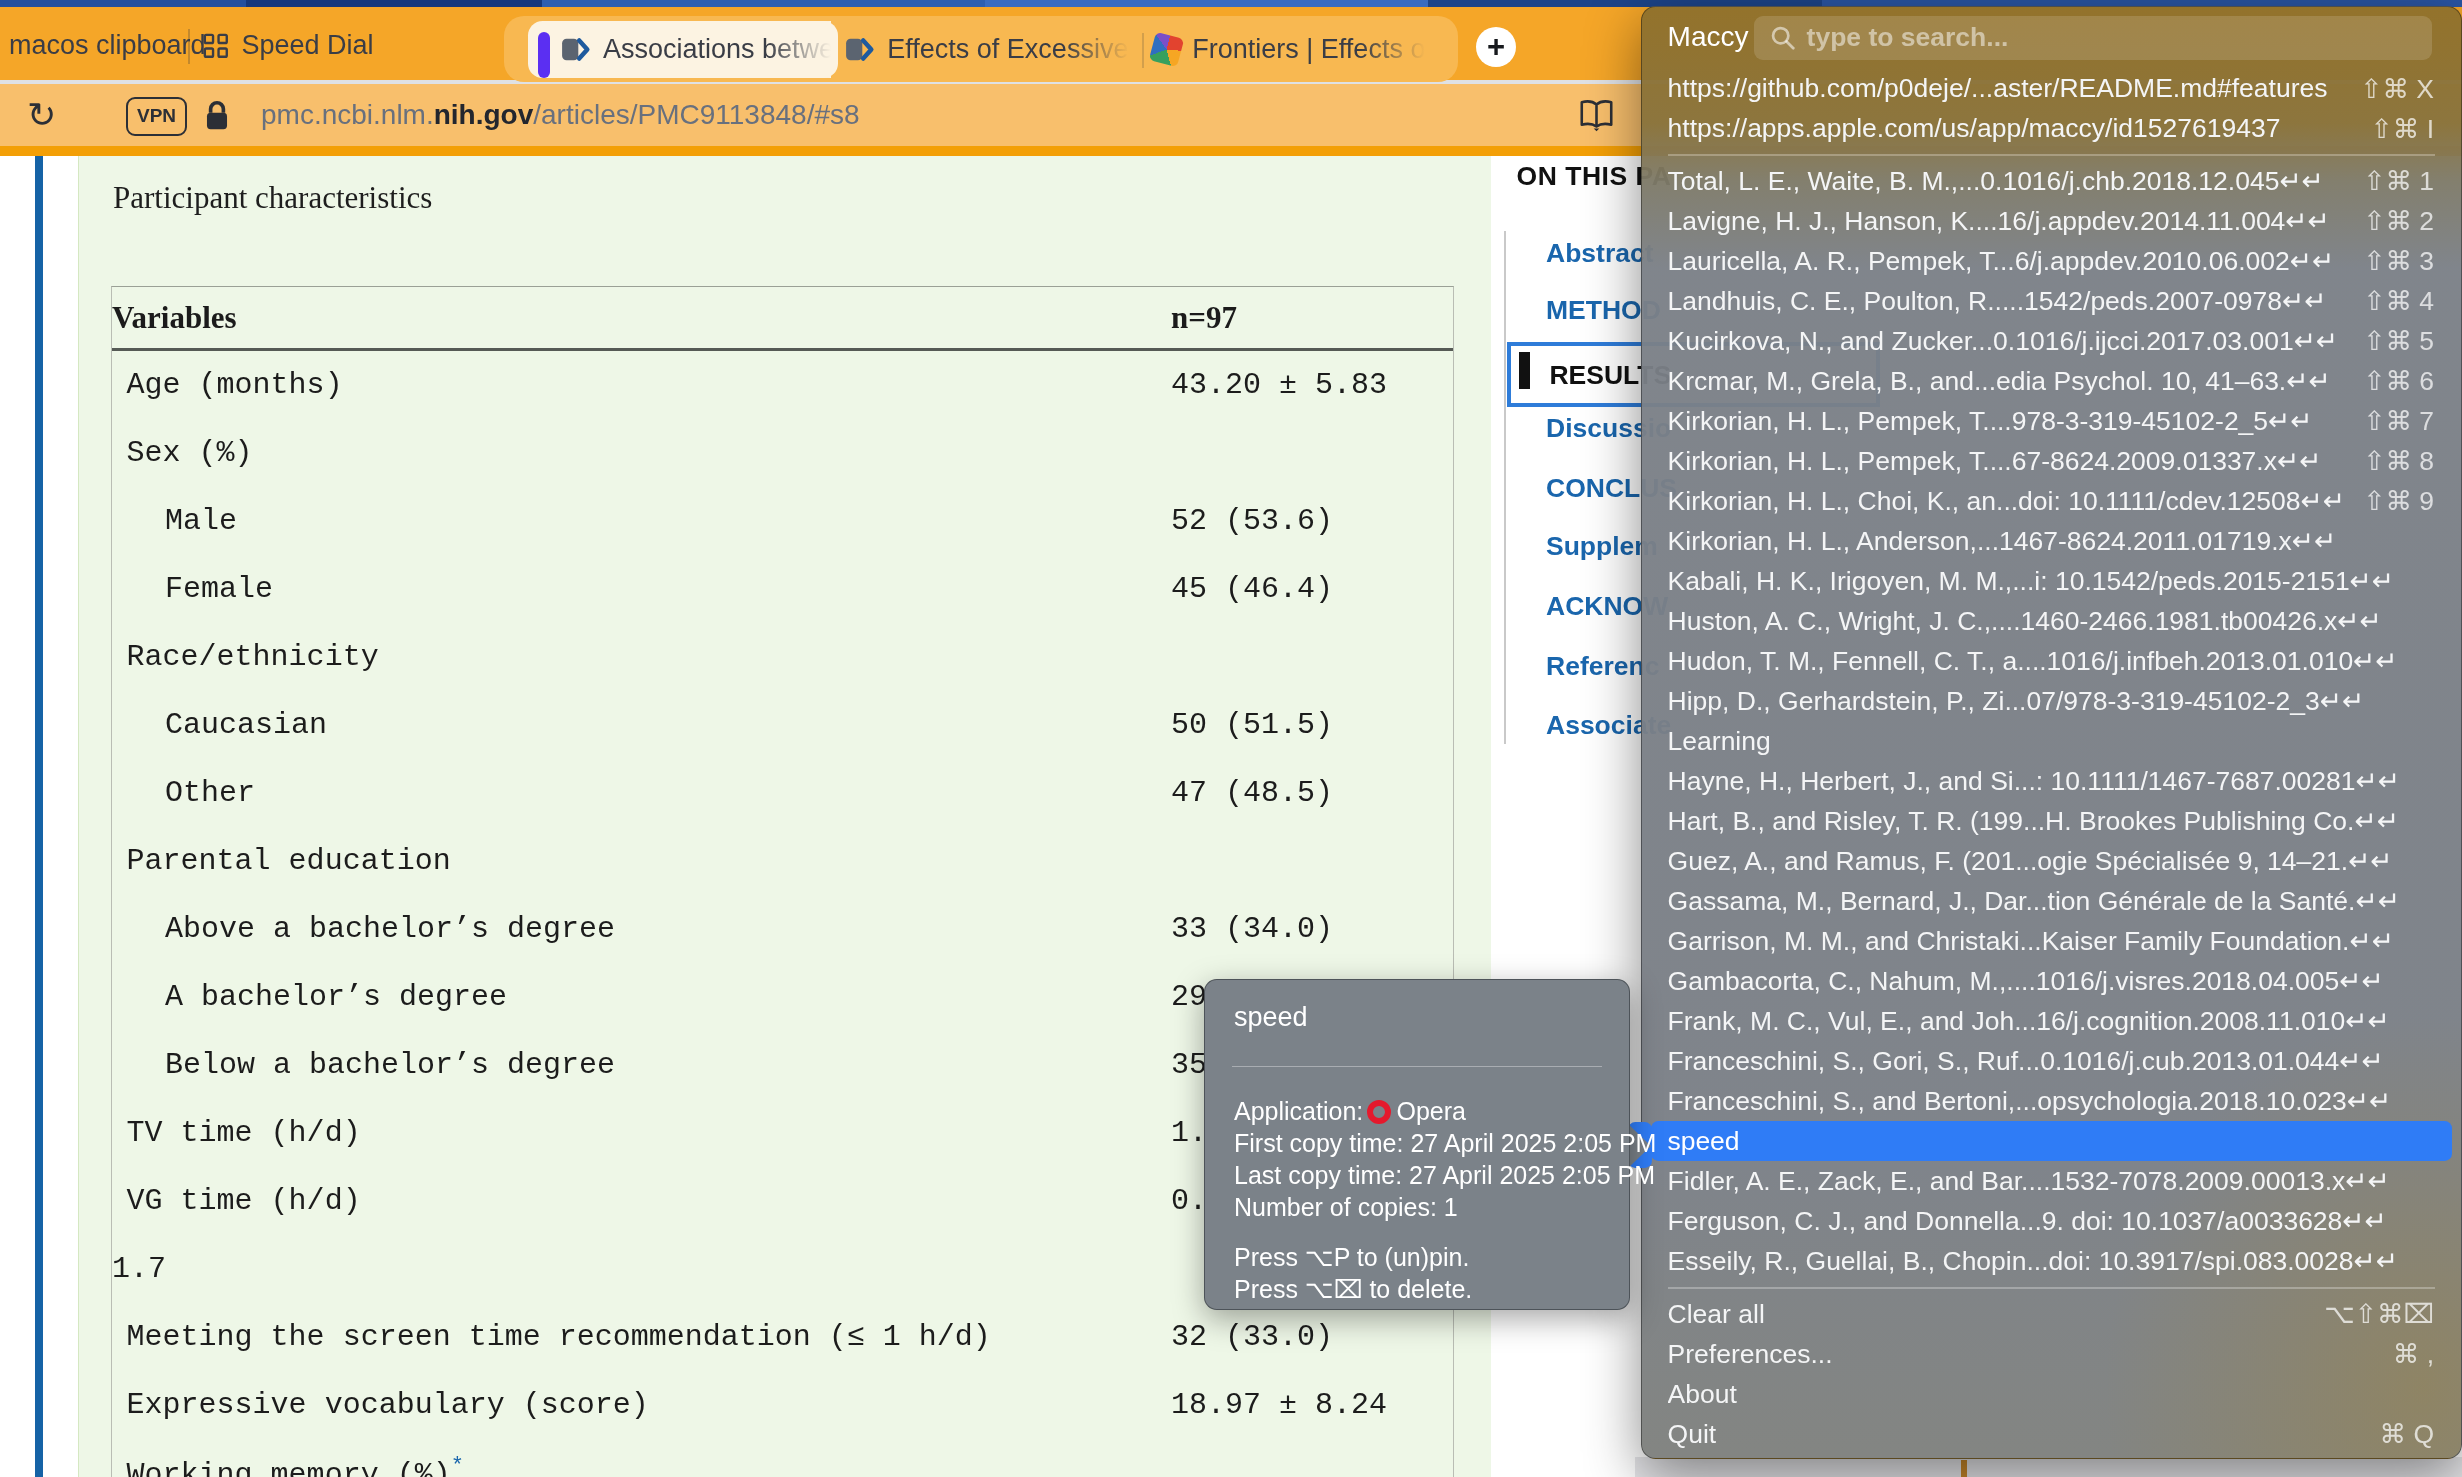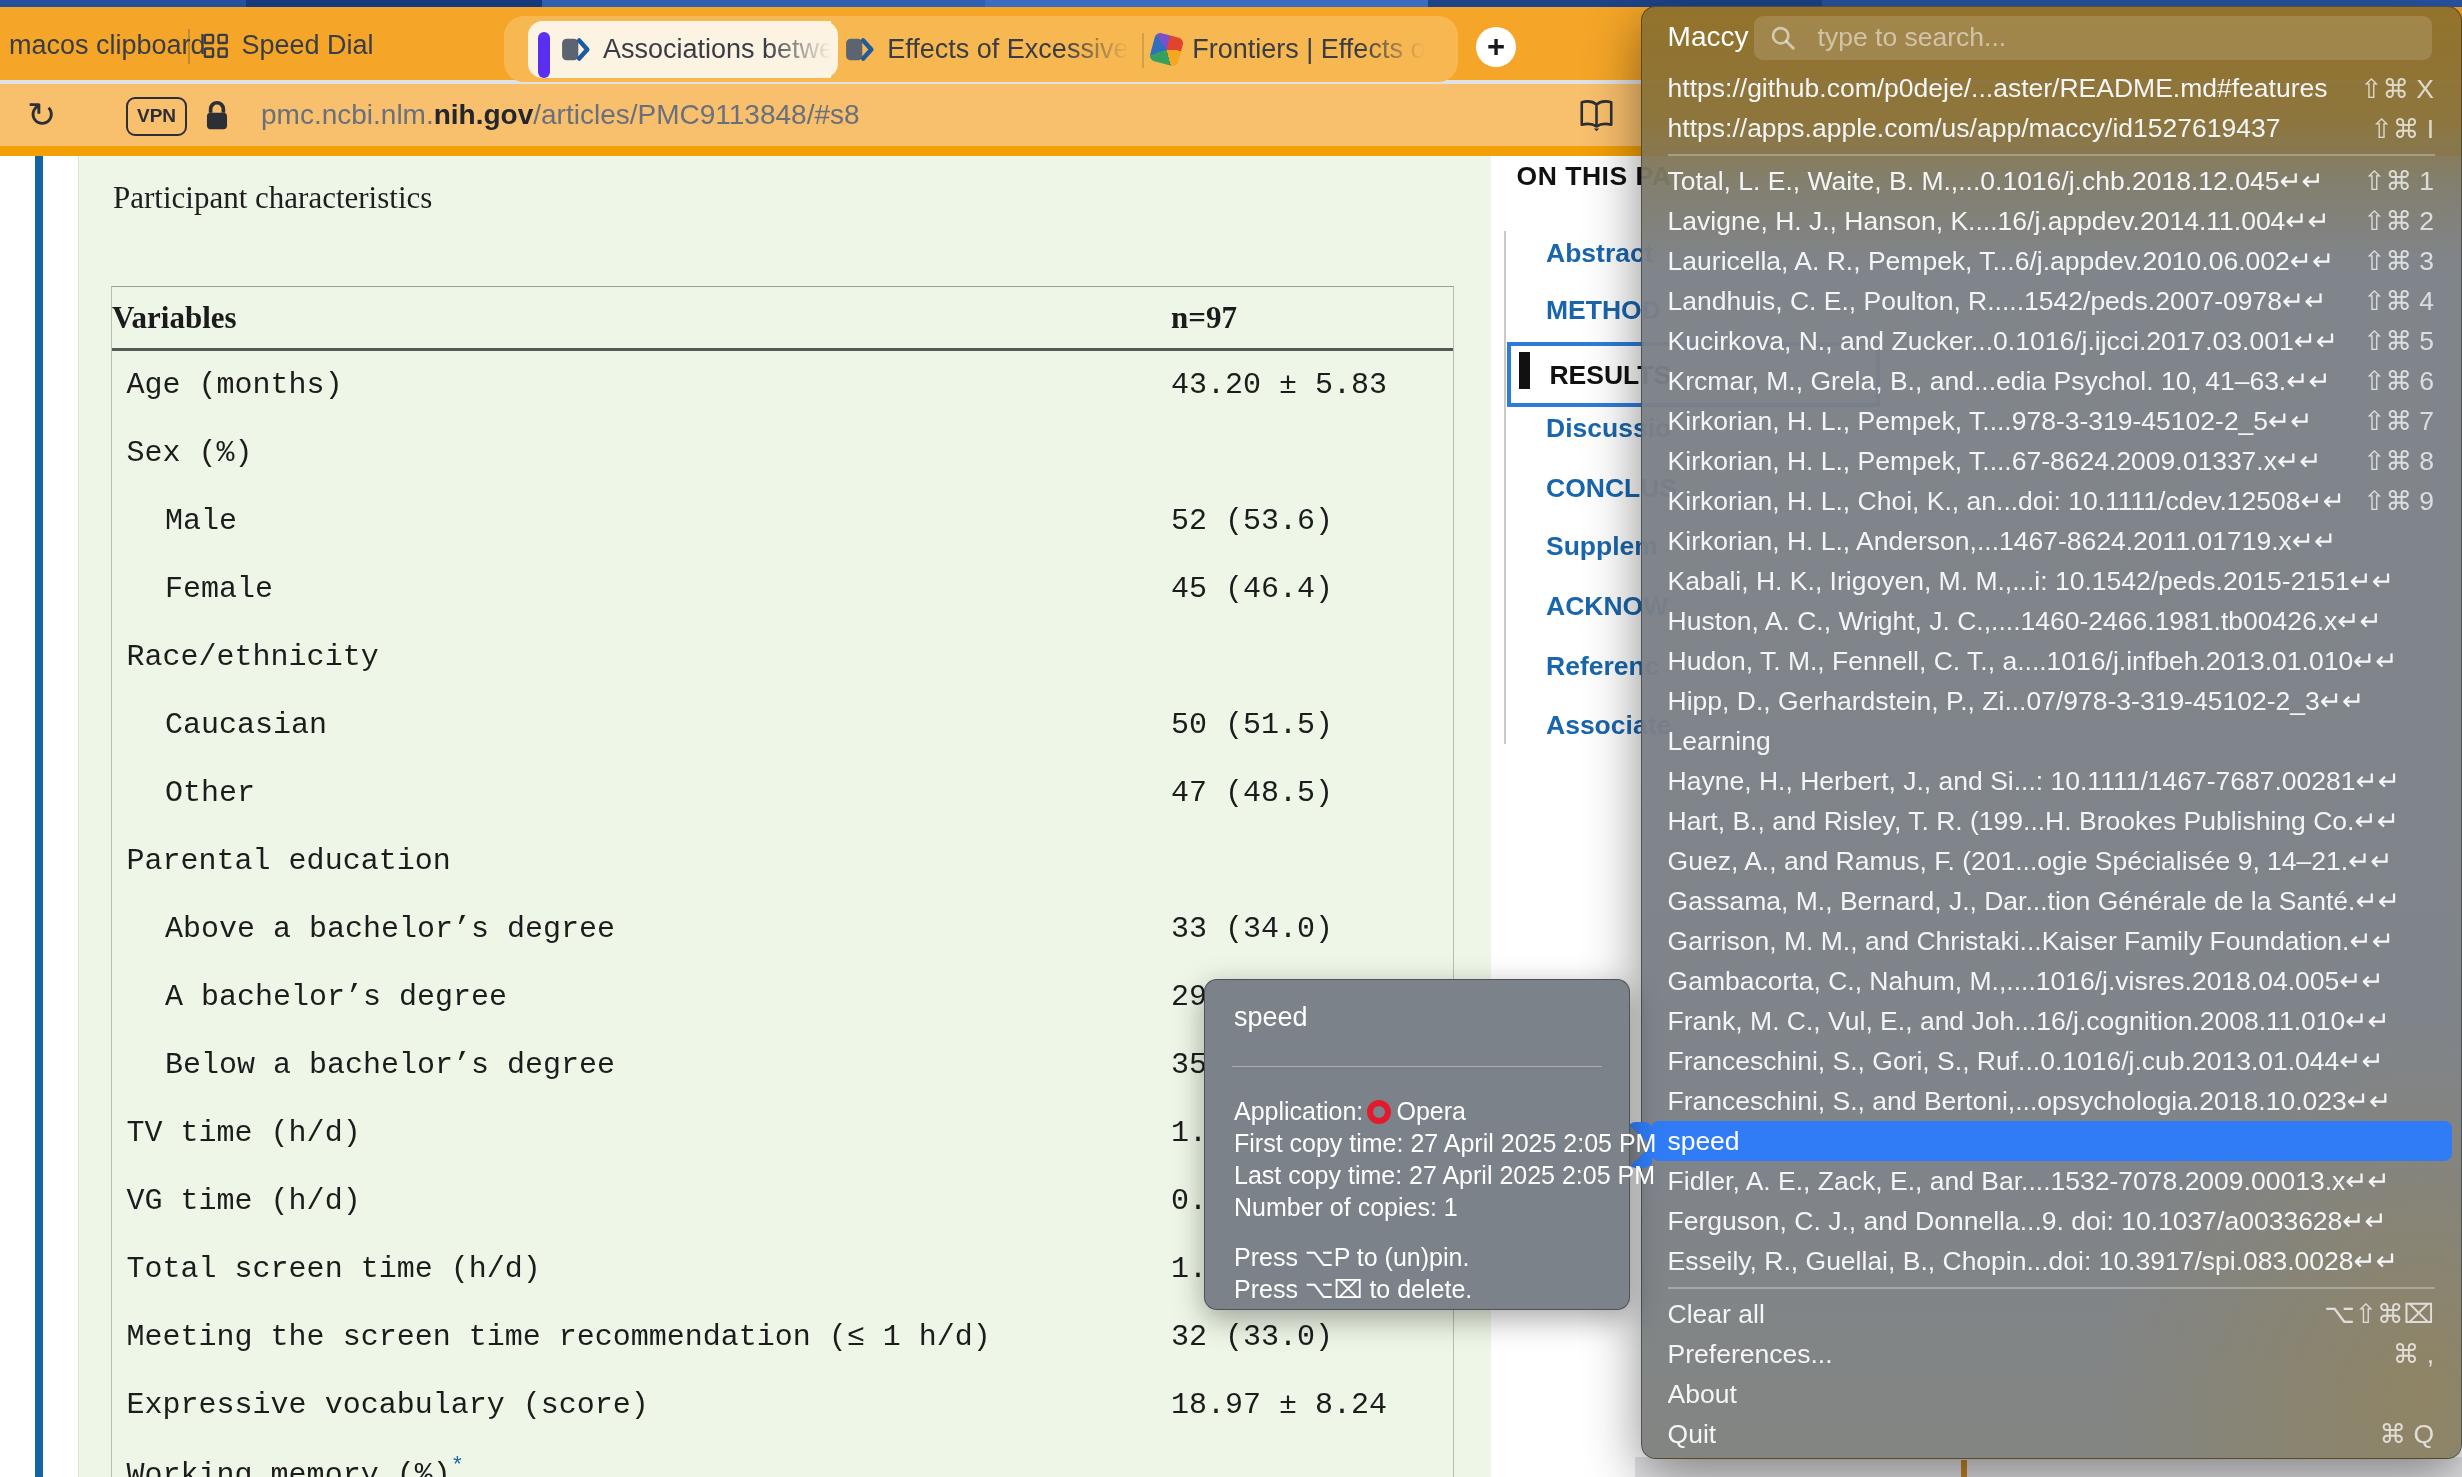--- a/index.html
+++ b/index.html
@@ -68,21 +68,21 @@
   
   #maccy{position:absolute;left:1641px;top:5.5px;width:821px;height:1453px;border-radius:14.6px;
     border:0.9px solid rgba(0,0,0,.38);box-shadow:0 16.4px 55px rgba(0,0,0,.45);
     background:linear-gradient(180deg,rgba(143,112,44,.96) 0%,rgba(136,114,60,.96) 8%,rgba(126,122,104,.96) 12%,rgba(123,128,135,.96) 18%,rgba(122,127,134,.96) 80%,rgba(126,128,125,.96) 100%);
     overflow:hidden;box-sizing:border-box;}
   #maccy-warm{position:absolute;right:0;bottom:0;width:384px;height:475px;
     background:radial-gradient(ellipse at 90% 85%,rgba(158,132,62,.45),rgba(158,132,62,0) 65%);pointer-events:none;}
   #maccy-header{position:absolute;left:0;top:7.3px;width:100%;height:47px;padding-left:8px;}
   #maccy-title{position:absolute;left:25.6px;top:50%;transform:translateY(-50%);color:#fff;font-size:28px;}
   #maccy-search{position:absolute;left:112px;top:1.8px;width:678px;height:44px;border-radius:9px;background:rgba(255,255,255,.14);
-    display:flex;align-items:center;gap:22px;padding-left:14.6px;box-sizing:border-box;}
+    display:flex;align-items:center;gap:11px;padding-left:14.6px;box-sizing:border-box;font-weight:bold;}
   #maccy-search .ph{color:rgba(255,255,255,.5);font-size:26.5px;}
   #maccy-list{position:absolute;left:0;top:62px;width:100%;}
   .m-row{height:40px;display:flex;align-items:center;justify-content:space-between;
     padding:0 27px 0 25.6px;color:#f4f5f6;font-size:26.5px;white-space:nowrap;}
   .m-row .sc{color:rgba(255,255,255,.72);font-size:26.5px;margin-left:18px;flex:0 0 auto;}
   .m-row .txt{overflow:hidden;text-overflow:clip;}
   .m-row.selected{background:#2f7cf6;border-radius:7.3px;margin:0 9px;padding:0 18px 0 16.4px;color:#fff;}
   .m-sep{height:1.8px;background:rgba(255,255,255,.28);margin:5.5px 25.6px 5.5px 25.6px;}
   
   #tooltip{position:absolute;left:1204px;top:979px;width:424px;height:329px;border-radius:12.8px;
@@ -232,21 +232,20 @@
             </div>
             <div class="t-row">
               <div class="lbl">TV time (h/d)</div>
               <div class="val">1.3</div>
             </div>
             <div class="t-row">
               <div class="lbl">VG time (h/d)</div>
               <div class="val">0.3</div>
             </div>
             <div class="t-row">
-              <div class="lbl">Total screen time (h/d)</div>
               <div class="val">1.7</div>
             </div>
             <div class="t-row">
               <div class="lbl">Meeting the screen time recommendation (≤ 1 h/d)</div>
               <div class="val">32 (33.0)</div>
             </div>
             <div class="t-row">
               <div class="lbl">Expressive vocabulary (score)</div>
               <div class="val">18.97 ± 8.24</div>
             </div>

